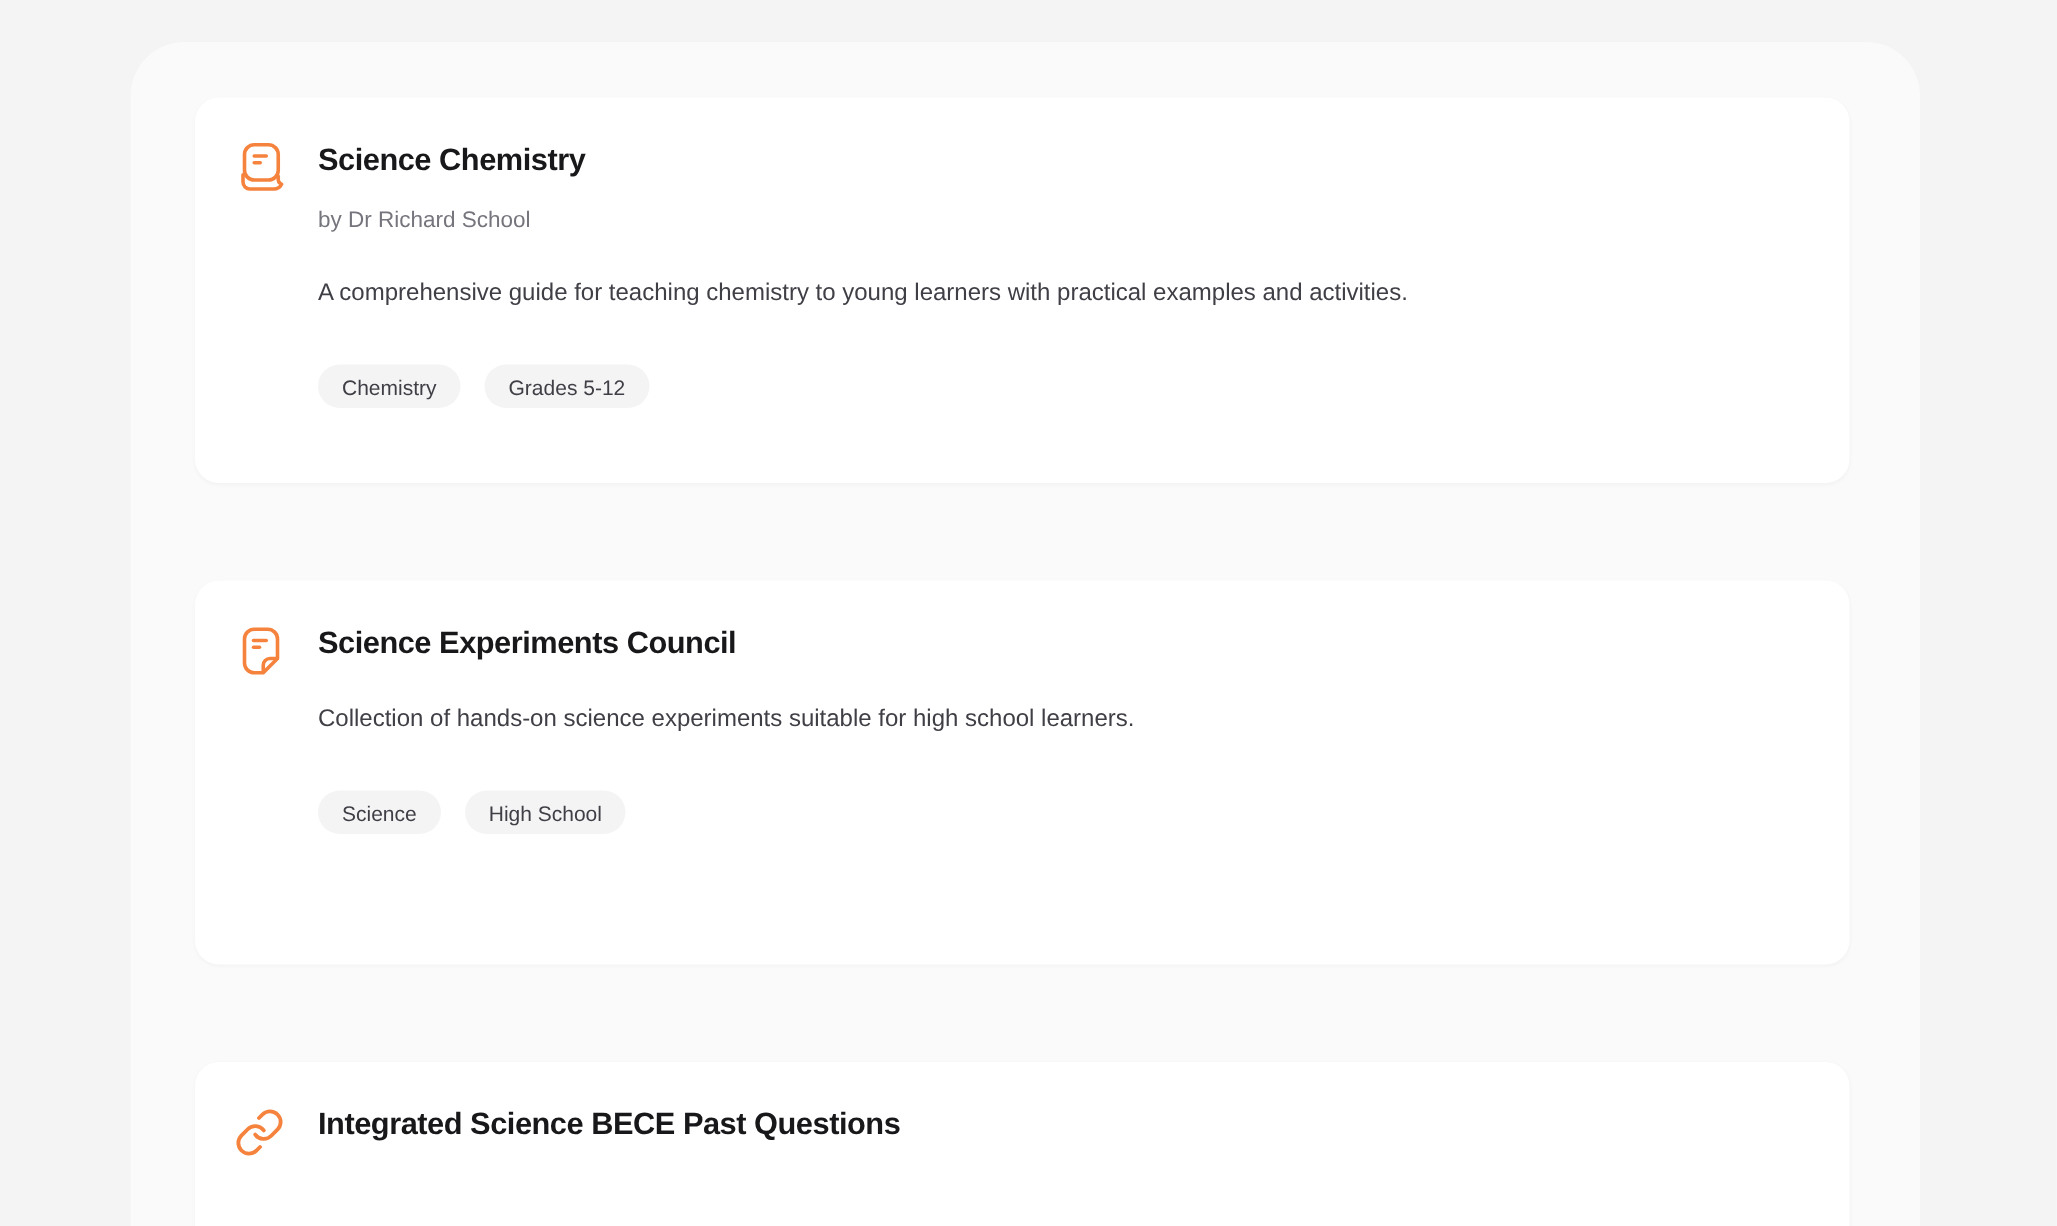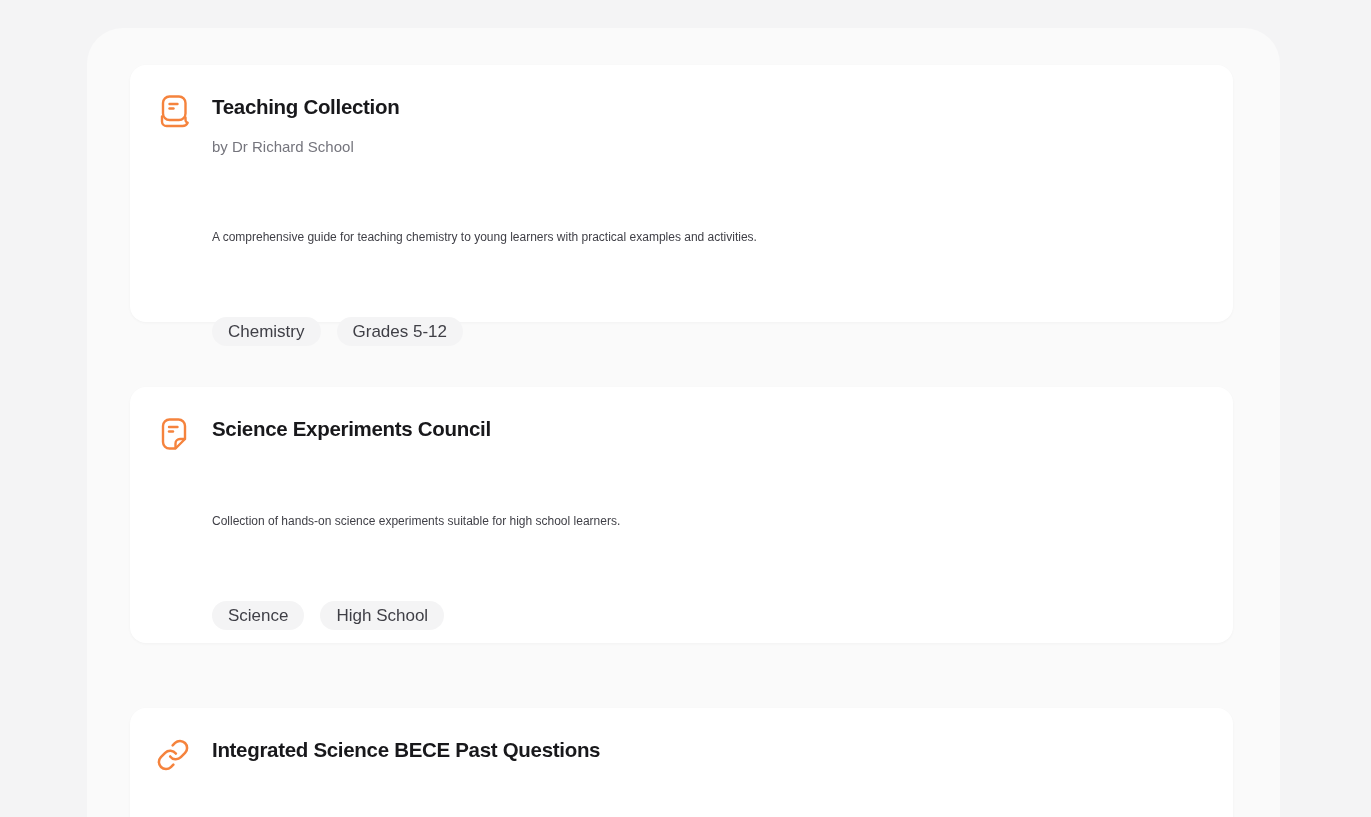--- a/index.html
+++ b/index.html
@@ -46,62 +46,61 @@
     letter-spacing: -0.015em;
     line-height: 24px;
   }
   .card-subtitle {
     margin-top: 18px;
     font-size: 15px;
     color: #75757d;
     line-height: 20px;
   }
   .card-desc {
-    margin-top: 69px;
-    font-size: 12px;
+    margin-top: 27px;
+    font-size: 16px;
     color: #3f3f46;
     line-height: 23px;
   }
   .card-tags {
     margin-top: 36px;
     display: flex;
     gap: 16px;
   }
   .tag {
     display: inline-flex;
     align-items: center;
     height: 29px;
     padding: 0 16px;
     border-radius: 999px;
     background: #f4f4f5;
-    font-size: 17px;
+    font-size: 14px;
     font-weight: 500;
     color: #3f3f46;
     white-space: nowrap;
-    margin-top: 32px;
   }
   .tag:empty { display: none; }
   .card-desc:empty, .card-tags:empty { display: none; }
 </style>
 </head>
 <body>
 
 <div class="panel">
 
   <div class="card card-1">
     <div class="card-icon">
       <svg width="36" height="38" viewBox="0 0 36 38" fill="none" stroke="#f5833d" stroke-width="2.4" stroke-linecap="round" stroke-linejoin="round">
         <rect x="7" y="3.5" width="22.5" height="23.5" rx="6.5"></rect>
         <line x1="13.5" y1="11" x2="21.5" y2="11"></line>
         <line x1="13.5" y1="15.5" x2="17.5" y2="15.5"></line>
         <path d="M29.5 24.5 v2.4 c0 .9 .45 1.75 1.2 2.25 l1 .65 c-.95 1.95 -2.95 3.2 -5.1 3.2 H10.6 A4.6 4.6 0 0 1 6 28.4 V23.5"></path>
       </svg>
     </div>
     <div class="card-body">
-      <div class="card-title">Teaching Collection</div>
+      <div class="card-title">Science Chemistry</div>
       <div class="card-subtitle">by Dr Richard School</div>
       <div class="card-desc">A comprehensive guide for teaching chemistry to young learners with practical examples and activities.</div>
       <div class="card-tags">
         <span class="tag">Chemistry</span>
         <span class="tag">Grades 5-12</span>
       </div>
     </div>
   </div>
 
   <div class="card card-2">

